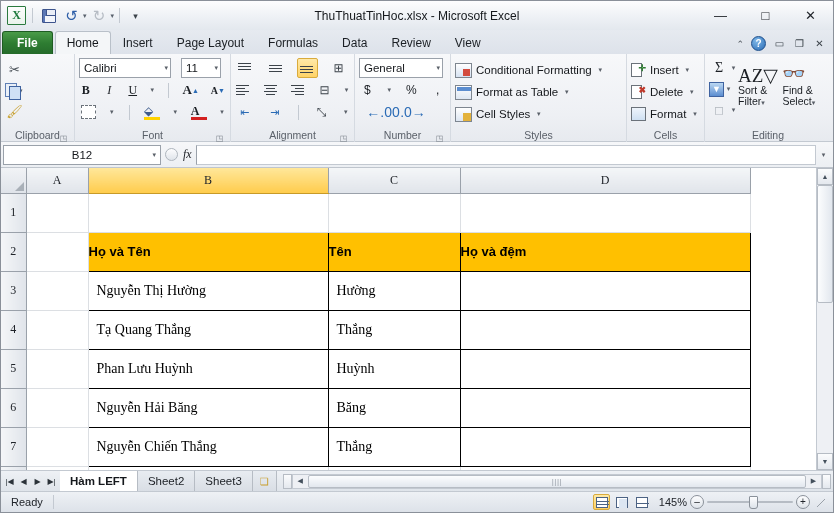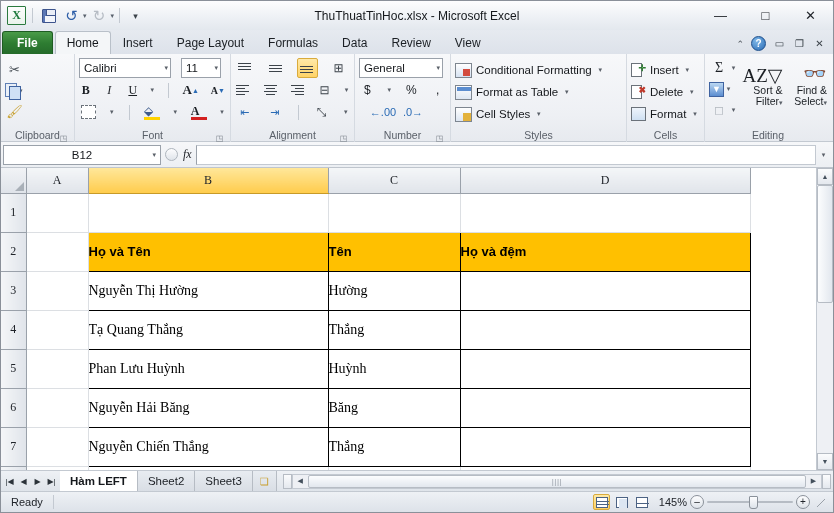--- a/index.html
+++ b/index.html
@@ -218,21 +218,21 @@
     position: absolute; left: 0; height: 1px; background: #3c434a; display:block;
   }
   .indent-ico { font-size: 11px; color: #2a6bb5; }
   .merge-ico { font-size: 12px; color: #3c434a; }
   .wrap-ico { font-size: 12px; color: #3c434a; }
   .orient-ico { font-size: 12px; color: #3c434a; }
 
   
   .g-number { width: 96px; }
   .n-btn { width: 20px; height: 20px; display:flex; align-items:center; justify-content:center; font-size: 12px; color: #1b1f24; }
-  .dec-ico { font-size: 11px; color: #2a6bb5; line-height: 9px; text-align: center; margin-left: 28px; }
+  .dec-ico { font-size: 14px; color: #2a6bb5; line-height: 9px; text-align: center; margin-left: 28px; }
 
   
   .g-styles { width: 176px; }
   .st-row { display: flex; align-items: center; height: 22px; gap: 4px; }
   .st-ico {
     width: 17px; height: 15px; border: 1px solid #7e8690;
     background: linear-gradient(#ffffff,#dde6f2); position: relative;
   }
   .st-ico.cf { background: linear-gradient(#ffffff,#d6e2f2); }
   .st-ico.cf::after { content:''; position:absolute; right:1px; bottom:1px; width:7px; height:7px; background:#d34b3e; }
@@ -251,21 +251,21 @@
   .cell-ico .cross { position:absolute; right:0; top:1px; font-size:9px; color:#c0392b; font-weight:bold; line-height:9px;}
   .cell-ico.fmt { background: linear-gradient(#eef4fb,#cfe0f2); border:1px solid #6b727a; }
 
   
   .g-editing { width: 126px; border-right: none; }
   .ed-left { display: flex; flex-direction: column; gap: 1px; padding-top: 1px; }
   .ed-row { display: flex; align-items: center; height: 20px; }
   .sigma { font-family: "Liberation Serif", serif; font-size: 14px; color: #1b1f24; width: 20px; text-align:center; }
   .fill-dn { width: 15px; height: 15px; background: linear-gradient(#bcd8f2,#5b8dd0); border:1px solid #3f63a0; color:#fff; font-size:9px; display:flex; align-items:center; justify-content:center;}
   .eraser { font-size: 12px; color: #b0b6bd; width: 20px; text-align:center; }
-  .big-btn { width: 52px; display: flex; flex-direction: column; align-items: flex-end; }
+  .big-btn { width: 52px; display: flex; flex-direction: column; align-items: flex-start; }
   .big-ico { height: 28px; display: flex; align-items: flex-end; justify-content: center; font-size: 19px; }
   .sortaz { font-family: "Liberation Serif", serif; color: #1b1f24; position: relative; line-height: 1; }
   .big-lbl { font-size: 10.5px; color: #1b1f24; text-align: center; line-height: 11px; }
   .binoc { color: #3f5c8c; }
 
   
   .fbar {
     flex: 0 0 26px; height: 26px;
     display: flex; align-items: center;
     background: linear-gradient(#f6f7f9,#eceff3);
@@ -340,20 +340,21 @@
   }
   td.cell.hdr {
     background: #ffc000;
     font-weight: bold;
     border: 1px solid #000;
     font-family: "Liberation Sans", sans-serif;
     font-size: 13px;
   }
   td.cell.bx {
     border: 1px solid #000;
+    padding-left: 8px;
   }
 
   
   .vscroll {
     width: 17px; background: #f1f3f6;
     border-left: 1px solid #c3c9d1;
     display: flex; flex-direction: column;
   }
   .sb-arrow {
     height: 17px; display: flex; align-items: center; justify-content: center;

